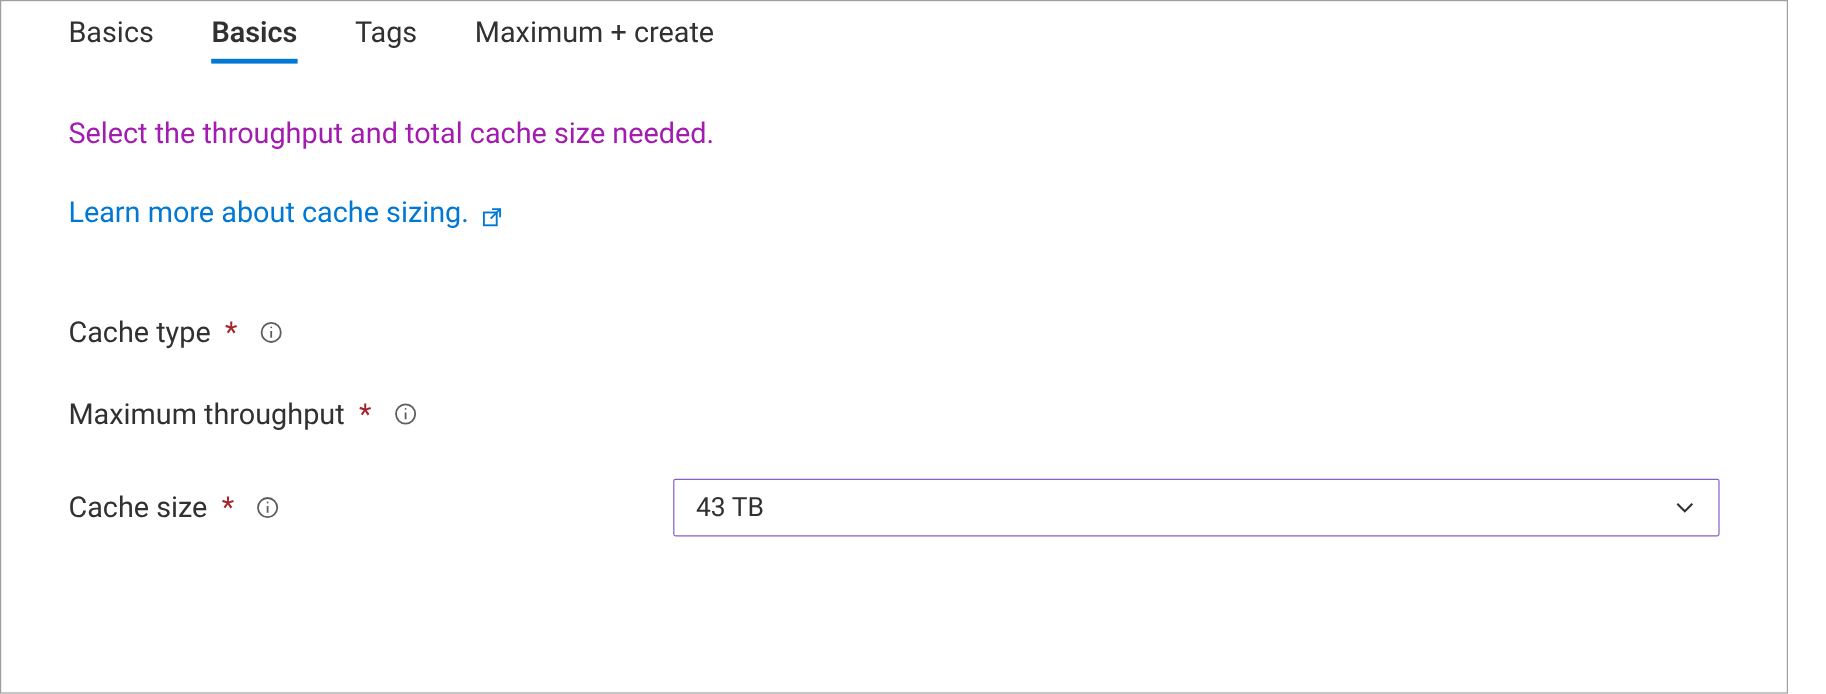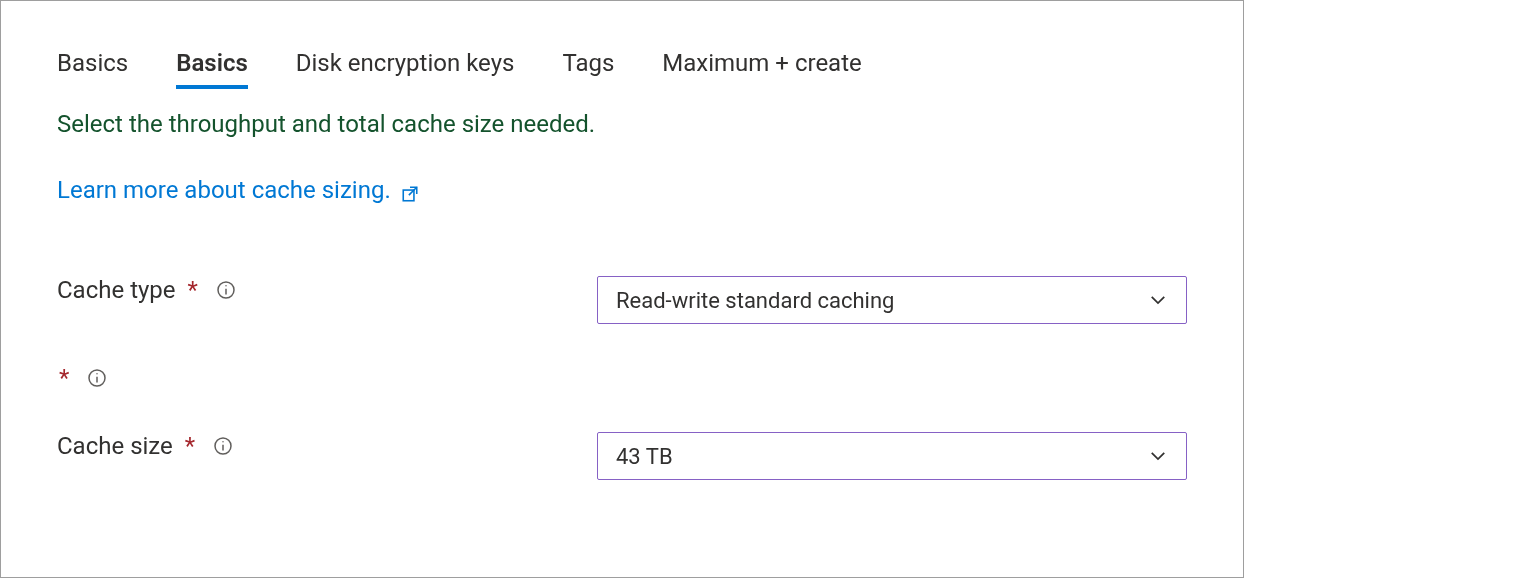--- a/index.html
+++ b/index.html
@@ -3,24 +3,24 @@
 <meta charset="utf-8">
 <style>
   * { box-sizing: border-box; }
   html, body { margin: 0; padding: 0; }
   body {
     font-family: "Segoe UI", -apple-system, BlinkMacSystemFont, Roboto, Helvetica, Arial, sans-serif;
     background: #ffffff;
     color: #323130;
   }
   .frame {
-    width: 1244px;
+    width: 1490px;
     height: 578px;
     border: 1px solid #9e9e9e;
-    padding: 48px 56px 40px 56px;
+    padding: 12px 56px 40px 56px;
     position: relative;
   }
   .tabs {
     display: flex;
     gap: 48px;
     align-items: flex-end;
   }
   .tab {
     font-size: 24px;
     color: #323130;
@@ -33,23 +33,23 @@
     font-weight: 600;
   }
   .tab.active::after {
     content: "";
     position: absolute;
     left: 0; right: 0; bottom: -2px;
     height: 4px;
     background: #0078d4;
   }
   .description {
-    margin-top: 23px;
+    margin-top: 46px;
     font-size: 24px;
-    color: #14532d;
+    color: #a21caf;
   }
   .link-row {
     margin-top: 38px;
   }
   .link {
     color: #0078d4;
     font-size: 24px;
     cursor: pointer;
     display: inline-flex;
     align-items: center;
@@ -59,23 +59,22 @@
   .ext-icon {
     width: 18px; height: 18px;
     display: inline-block;
     vertical-align: middle;
   }
   .form {
     margin-top: 72px;
   }
   .form-row {
     display: flex;
-    align-items: flex-start;
+    align-items: center;
     margin-bottom: 40px;
-    gap: 36px;
   }
   .label-cell {
     width: 504px;
     display: flex;
     align-items: center;
     gap: 10px;
     font-size: 24px;
     color: #323130;
   }
   .req {
@@ -115,21 +114,20 @@
   }
 </style>
 </head>
 <body>
 
 <div class="frame">
 
   <div class="tabs">
     <div class="tab">Basics</div>
     <div class="tab active">Basics</div>
-    <div class="tab">Disk encryption keys</div>
     <div class="tab">Tags</div>
     <div class="tab">Maximum + create</div>
   </div>
 
   <div class="description">Select the throughput and total cache size needed.</div>
 
   <div class="link-row">
     <a class="link">
       <span>Learn more about cache sizing.</span>
       <span class="ext-icon">
@@ -149,32 +147,25 @@
         <span>Cache type</span>
         <span class="req">*</span>
         <span class="info-icon">
           <svg viewBox="0 0 16 16" width="20" height="20" fill="none" stroke="#605e5c" stroke-width="1.2">
             <circle cx="8" cy="8" r="6.4"></circle>
             <line x1="8" y1="7" x2="8" y2="11.5"></line>
             <circle cx="8" cy="4.6" r="0.6" fill="#605e5c" stroke="none"></circle>
           </svg>
         </span>
       </div>
-      <div class="select">
-        <span>Read-write standard caching</span>
-        <span class="chevron">
-          <svg viewBox="0 0 16 16" width="20" height="20" fill="none" stroke="#323130" stroke-width="1.4">
-            <path d="M3 5.5 L8 10.5 L13 5.5"></path>
-          </svg>
-        </span>
-      </div>
     </div>
 
     <div class="form-row">
       <div class="label-cell">
+        <span>Maximum throughput</span>
         <span class="req">*</span>
         <span class="info-icon">
           <svg viewBox="0 0 16 16" width="20" height="20" fill="none" stroke="#605e5c" stroke-width="1.2">
             <circle cx="8" cy="8" r="6.4"></circle>
             <line x1="8" y1="7" x2="8" y2="11.5"></line>
             <circle cx="8" cy="4.6" r="0.6" fill="#605e5c" stroke="none"></circle>
           </svg>
         </span>
       </div>
     </div>

